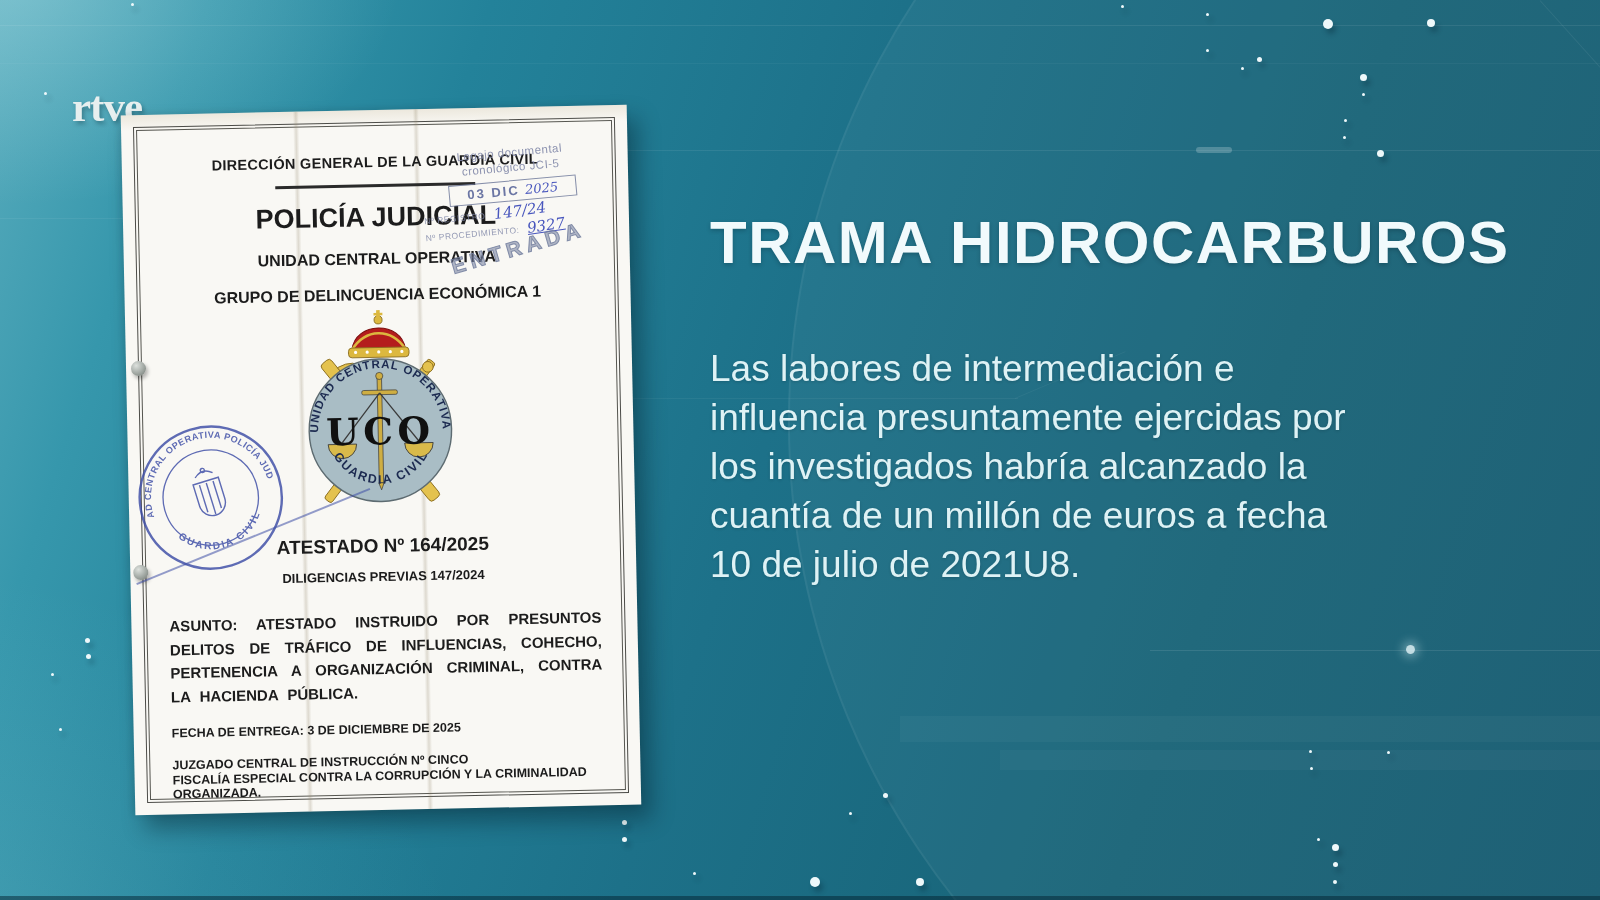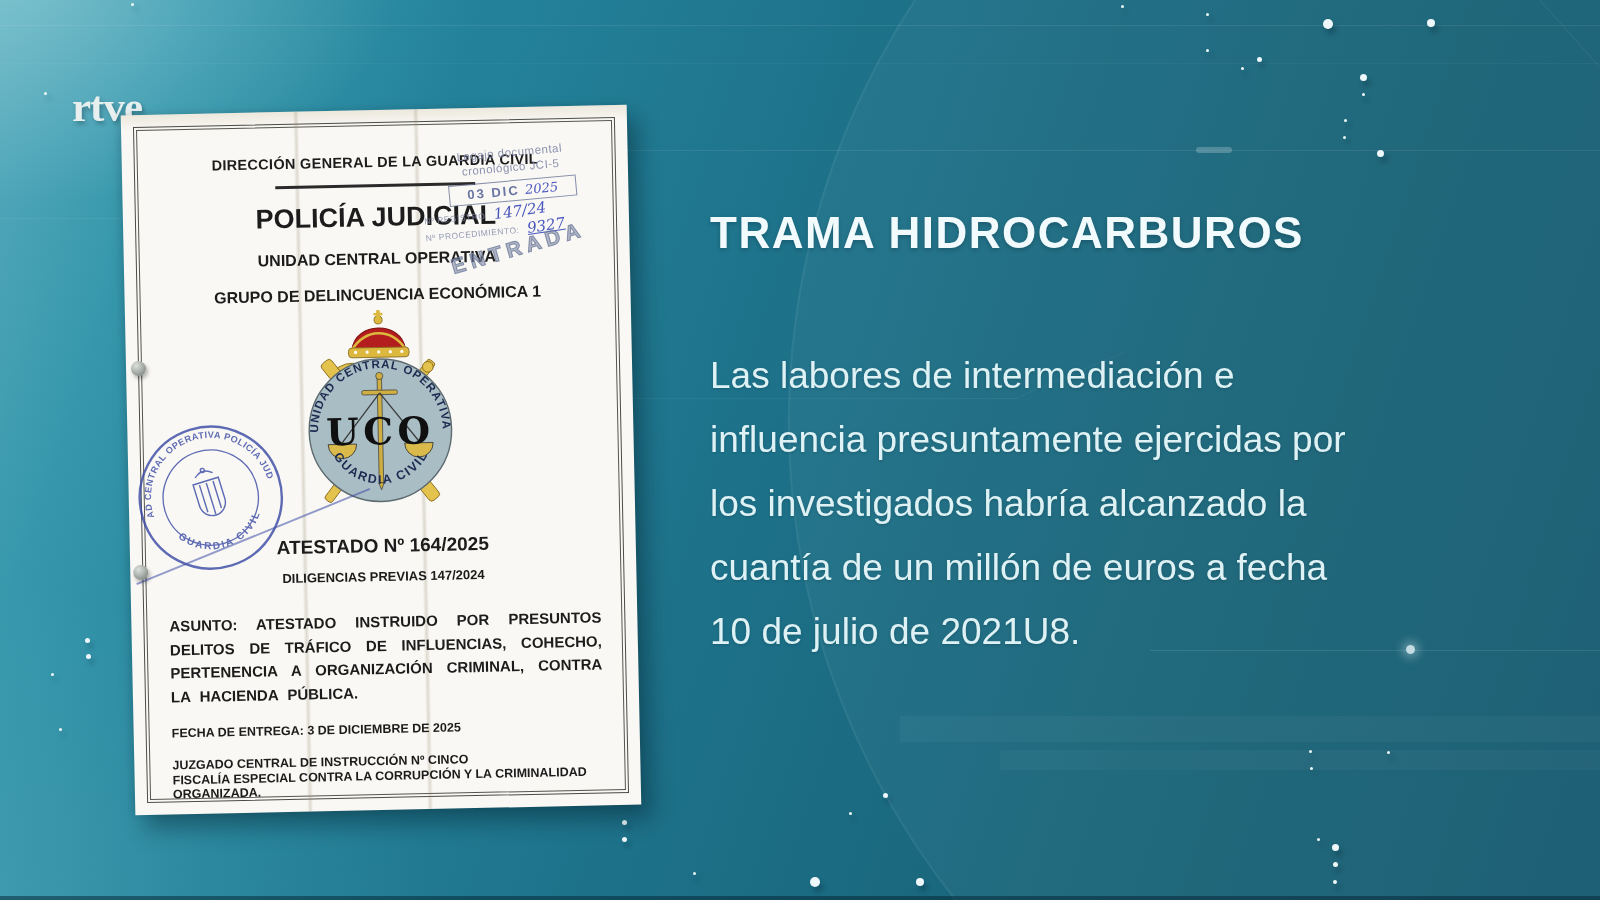--- a/index.html
+++ b/index.html
@@ -17,23 +17,23 @@
     background:rgba(255,255,255,.04);border:2px solid rgba(255,255,255,.05);}
   .band{position:absolute;background:rgba(255,255,255,.035);}
   .capsule{position:absolute;height:6px;border-radius:3px;background:rgba(255,255,255,.22);}
   .bottom-strip{position:absolute;left:0;bottom:0;width:100%;height:4px;background:rgba(3,35,50,.5);}
 
   
   .rtve{position:absolute;left:72px;top:82px;font-size:43px;font-weight:700;letter-spacing:-1px;
     color:#e7efef;text-shadow:2px 3px 4px rgba(0,25,35,.30);font-family:Liberation Serif, serif;}
 
   
-  .panel-title{position:absolute;left:710px;top:208px;font-size:44px;font-weight:700;letter-spacing:1.5px;
+  .panel-title{position:absolute;left:710px;top:208px;font-size:60px;font-weight:700;letter-spacing:1.5px;
     color:#f1fafc;text-shadow:0 2px 4px rgba(0,25,35,.25);text-align:right;}
-  .panel-body{position:absolute;left:710px;top:344px;width:760px;font-size:37px;line-height:64px;
+  .panel-body{position:absolute;left:710px;top:344px;width:760px;font-size:37px;line-height:49px;
     color:#def2f5;white-space:pre-line;text-shadow:0 1px 3px rgba(0,25,35,.2);}
 
   
   .paper{position:absolute;left:128px;top:110px;width:506px;height:700px;background:#f9f8f4;
     transform:rotate(-1.2deg);transform-origin:50% 50%;
     box-shadow:10px 14px 22px rgba(0,22,32,.38), -2px 0 6px rgba(0,22,32,.12);}
   .paper::before{content:"";position:absolute;left:0;top:0;right:0;height:16px;
     background:linear-gradient(rgba(190,175,140,.22),transparent);}
   .frame{position:absolute;inset:12px;border:1.5px solid #4b4b47;}
   .frame::after{content:"";position:absolute;inset:2px;border:1px solid #55554f;}

